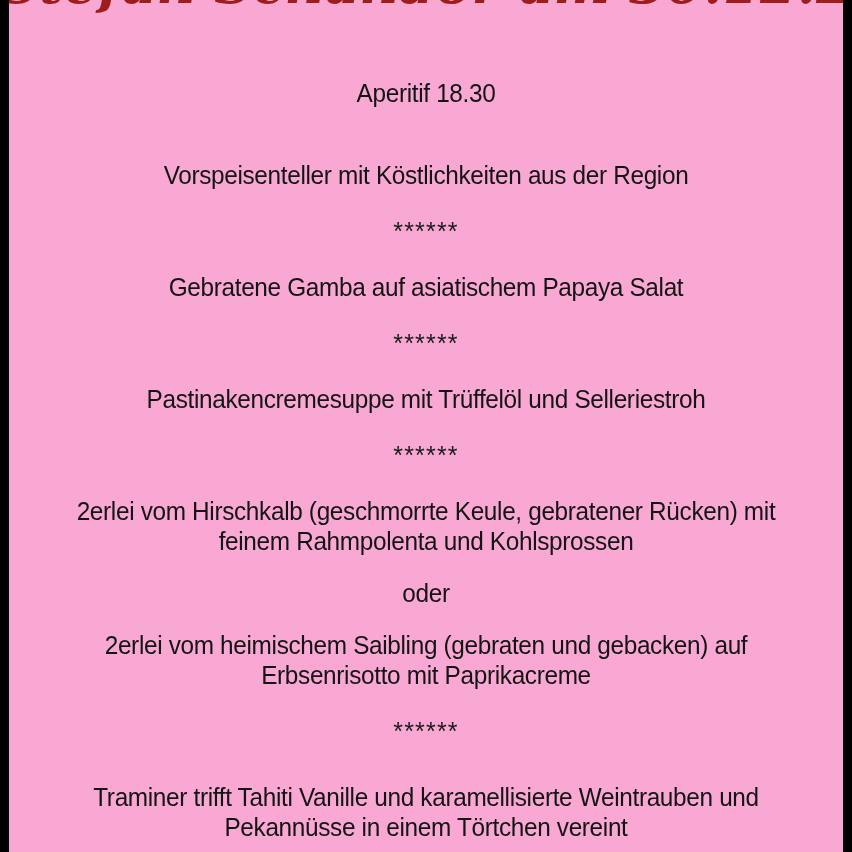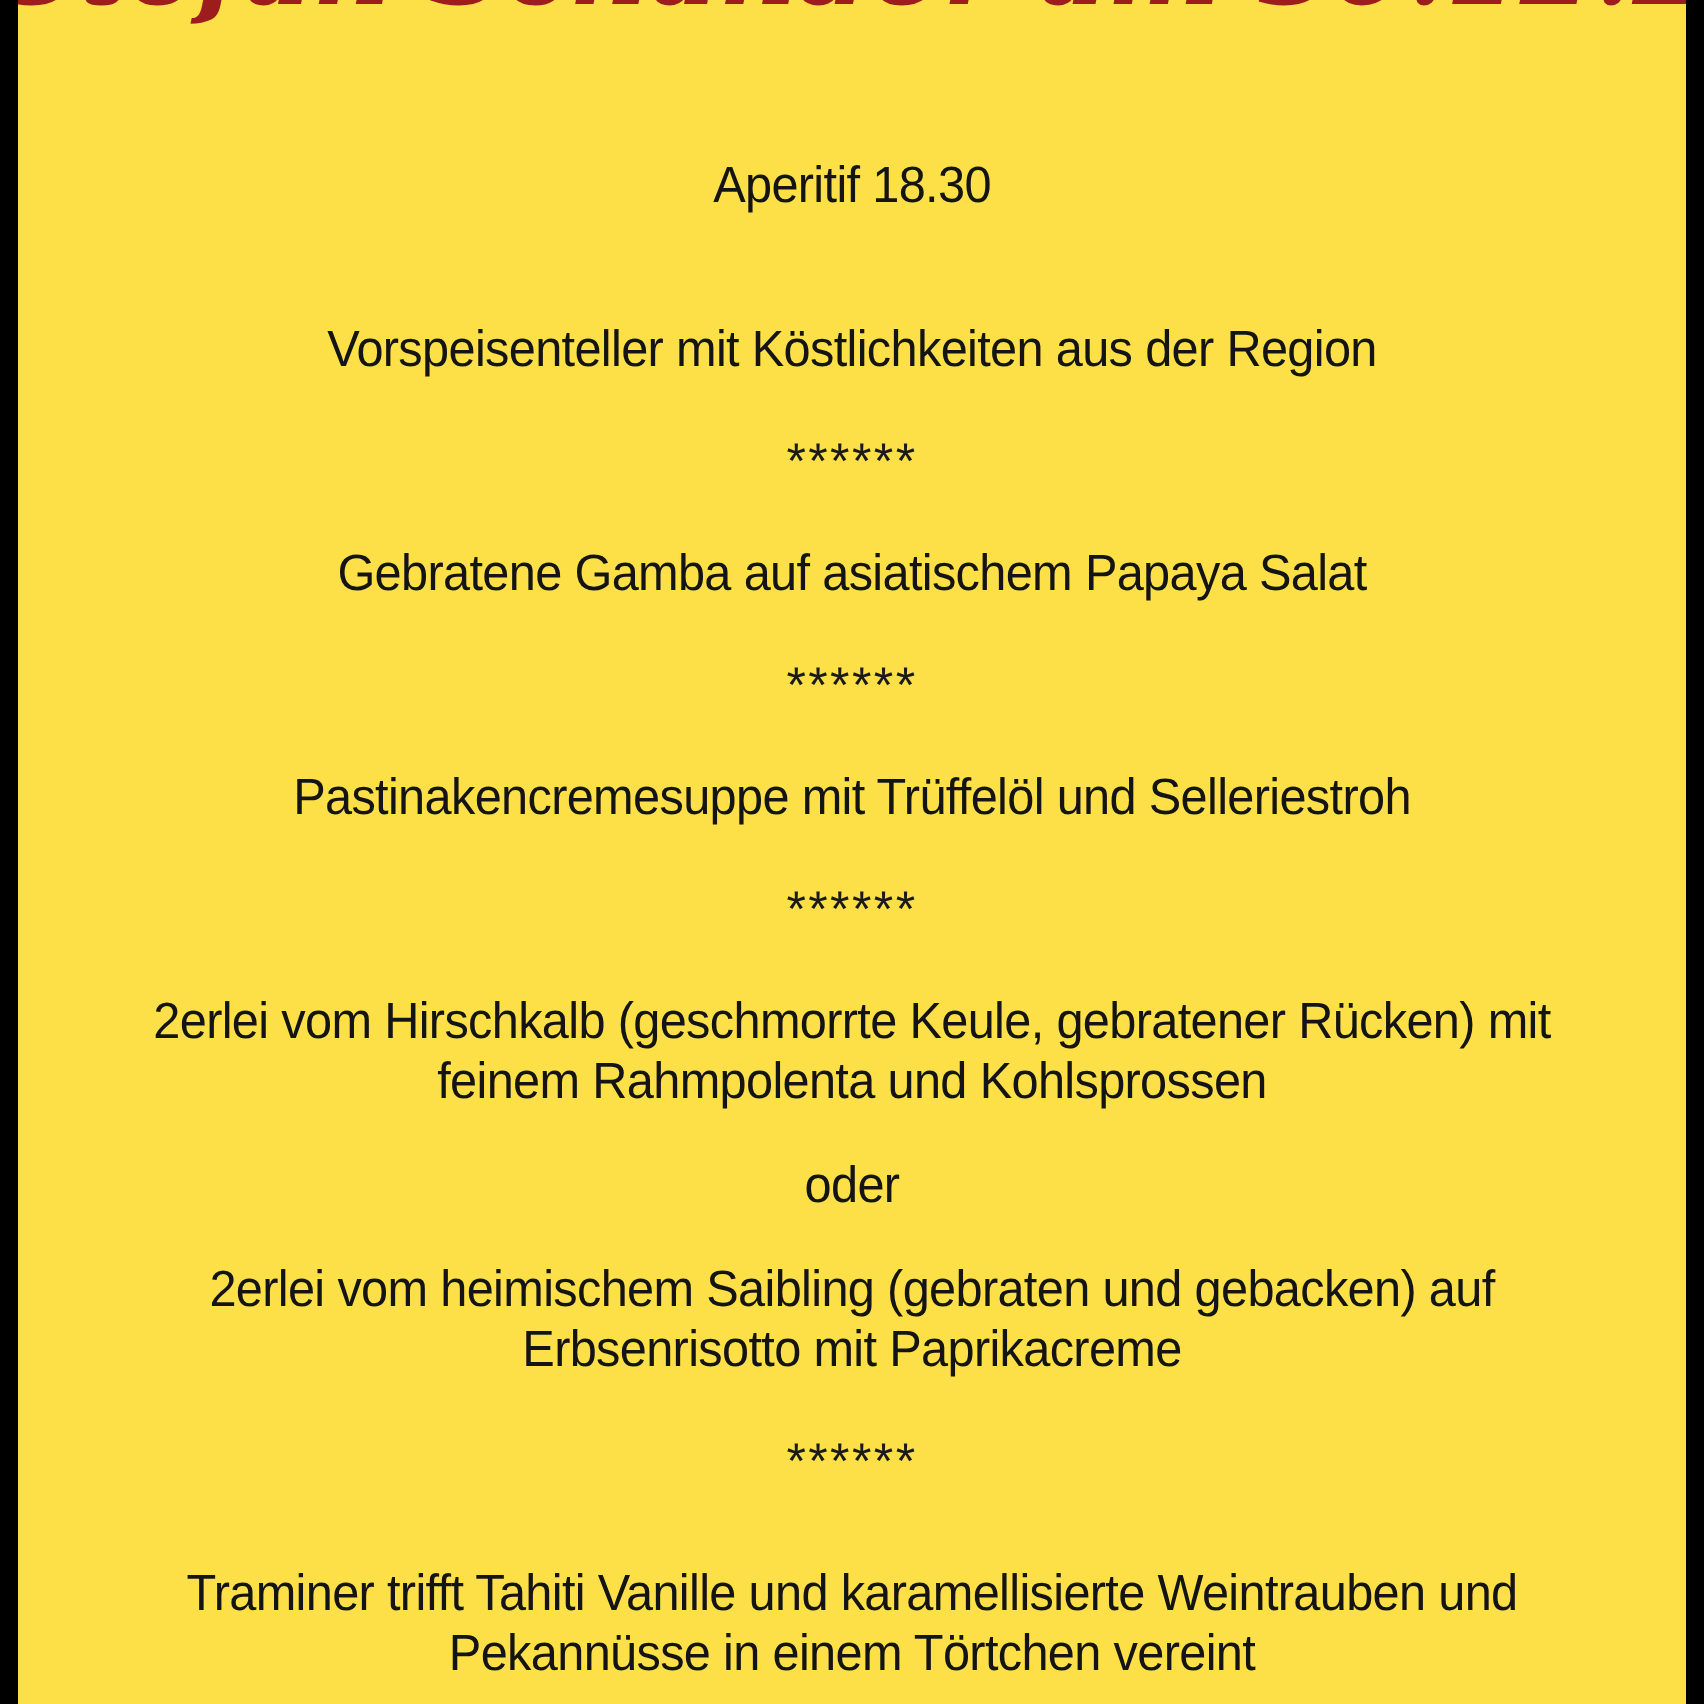--- a/index.html
+++ b/index.html
@@ -33,21 +33,21 @@
   }
   .edge-bar.left  { left: 0; }
   .edge-bar.right { right: 0; }
 
   .sheet {
     position: absolute;
     left: 9px;
     right: 9px;
     top: 0;
     bottom: 0;
-    background: #fde047;
+    background: #f9a8d4;
     text-align: center;
   }
 
   
   .menu-title {
     position: absolute;
     top: -42px;
     left: 0;
     right: 0;
     font-family: "DejaVu Serif", "Liberation Serif", serif;

